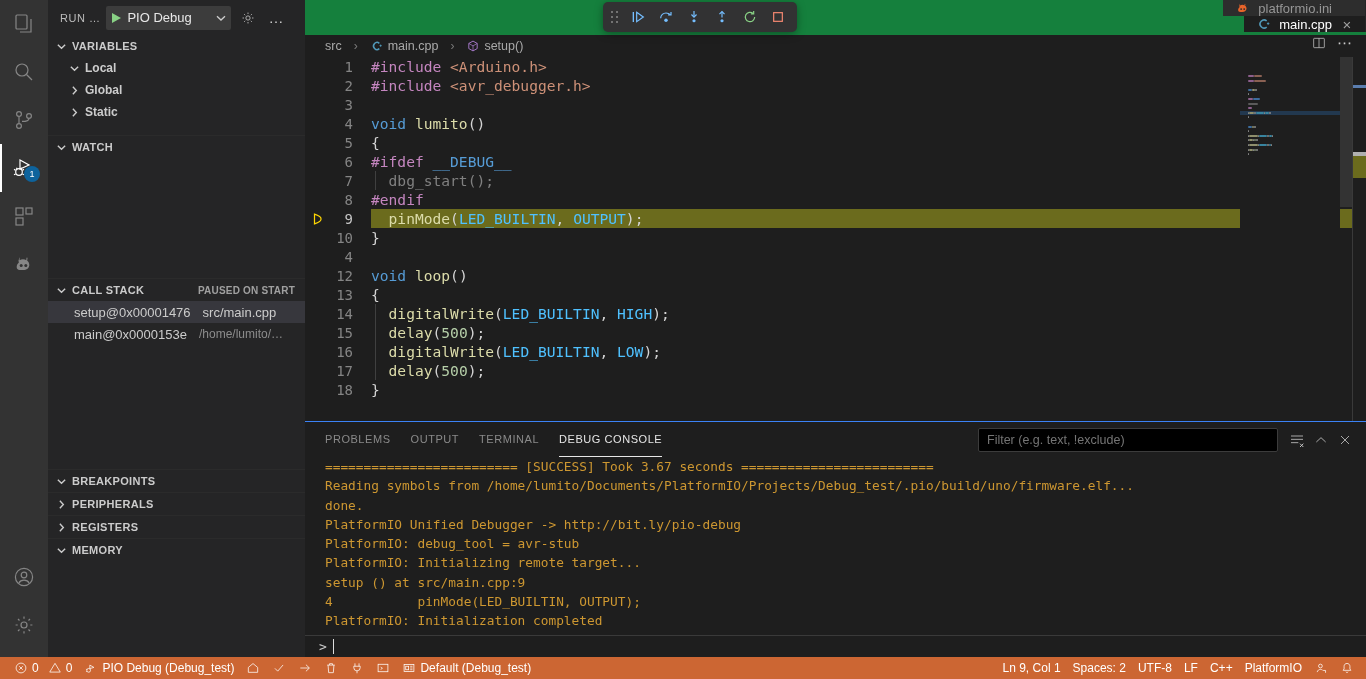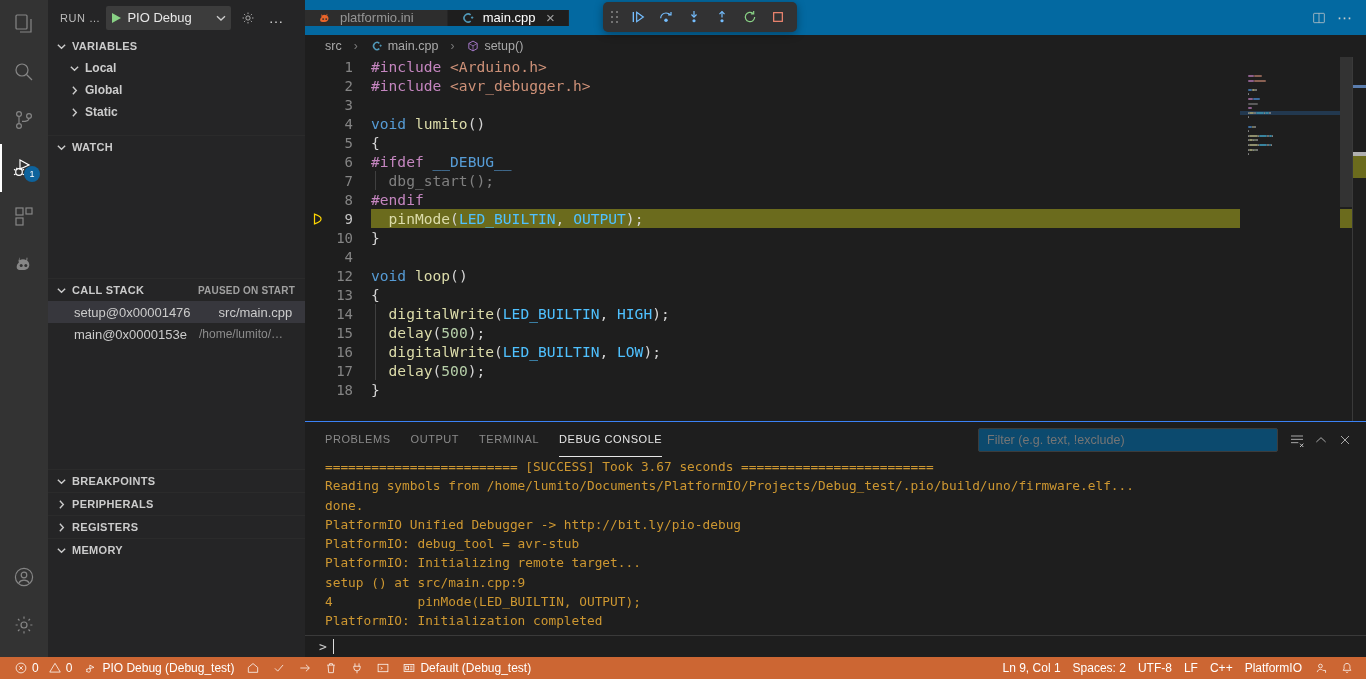--- a/index.html
+++ b/index.html
@@ -78,30 +78,30 @@
     height: 22px; display: flex; align-items: center; gap: 3px; padding-left: 18px; cursor: pointer;
     font-size: 13px; color: #cccccc;
   }
   .var-row .lbl { font-weight: bold; font-size: 12px; }
   .variables-body { height: 78px; }
   .watch-body { height: 120px; }
   .callstack-body { }
   .cs-row {
     height: 22px; display: flex; align-items: center; font-size: 13px; padding-left: 26px; cursor: pointer;
   }
-  .cs-row.selected { background: #37373d; gap: 16px; }
+  .cs-row.selected { background: #37373d; }
   .cs-name { color: #cccccc; }
   .cs-path { color: #8c8c8c; margin-left: 12px; font-size: 12px; overflow: hidden; white-space: nowrap; }
   .cs-row.selected .cs-path { color: #cccccc; font-size: 13px; }
   .mem-row { height: 22px; display: flex; align-items: center; padding-left: 26px; font-size: 13px; color: #a9a9a9; cursor: text; }
   .spacer-fill { flex: 1 1 auto; }
 
   
   .editor-area { flex: 1 1 auto; min-width: 0; display: flex; flex-direction: column; background: #1e1e1e; }
-  .tabs-row { height: 35px; background: #0369a1; display: flex; align-items: center; position: relative; }
+  .tabs-row { height: 35px; background: #15803d; display: flex; align-items: flex-end; position: relative; flex-direction: column; }
   .tab {
     display: flex; align-items: center; gap: 7px; padding: 0 10px 0 12px;
     background: #2d2d2d; color: #969696; font-size: 13px; cursor: pointer;
     border-right: 1px solid #252526; max-width: 240px;
   }
   .tab.active { background: #1e1e1e; color: #ffffff; }
   .tab .close { font-size: 15px; color: #a0a0a0; width: 16px; text-align: center; line-height: 1; }
   .tab.inactive .close { visibility: hidden; }
   .tab-ico { width: 16px; height: 16px; flex: 0 0 16px; }
   .tabs-actions { margin-left: auto; display: flex; align-items: center; gap: 4px; padding-right: 10px; }
@@ -157,21 +157,21 @@
   .panel { height: 236px; flex: 0 0 236px; background: #1e1e1e; display: flex; flex-direction: column; border-top: 1px solid #3b82f6; }
   .panel-head { height: 35px; display: flex; align-items: center; padding-left: 20px; position: relative; }
   .ptab {
     font-size: 11px; text-transform: uppercase; letter-spacing: .55px; color: #8a8a8a;
     margin-right: 20px; height: 35px; display: flex; align-items: center; cursor: pointer;
     border-bottom: 1px solid transparent;
   }
   .ptab.active { color: #e7e7e7; border-bottom-color: #e7e7e7; }
   .panel-actions { margin-left: auto; display: flex; align-items: center; gap: 2px; padding-right: 10px; }
   .filter-box {
-    width: 300px; height: 24px; background: #0c4a6e; border: 1px solid #3c3c3c; border-radius: 2px;
+    width: 300px; height: 24px; background: #000000; border: 1px solid #3c3c3c; border-radius: 2px;
     color: #a6a6a6; font-size: 12.5px; padding: 0 8px; margin-right: 6px; outline: none;
     font-family: "Liberation Sans", sans-serif;
   }
   .panel-actions svg { width: 16px; height: 16px; stroke: #cccccc; fill: none; stroke-width: 1.2; }
   .console {
     flex: 1 1 auto; overflow: hidden; padding: 0 0 0 20px;
     font-family: "DejaVu Sans Mono", monospace; font-size: 12.8px; line-height: 19.3px;
     color: #cd9731;
   }
   .console .cline { white-space: pre; height: 19.3px; color: #cd9731; }

